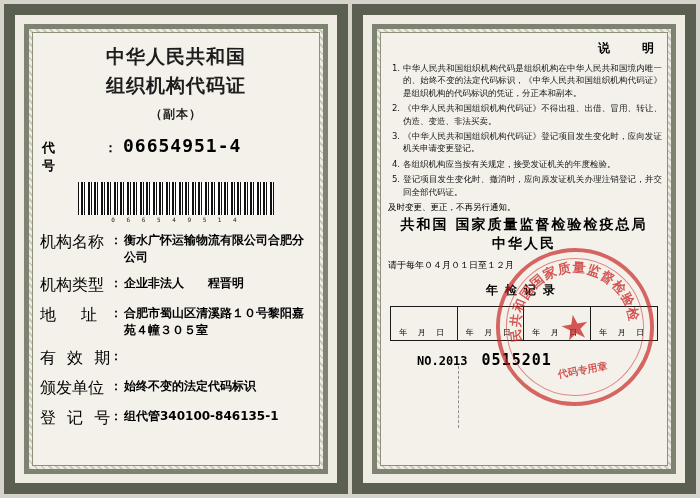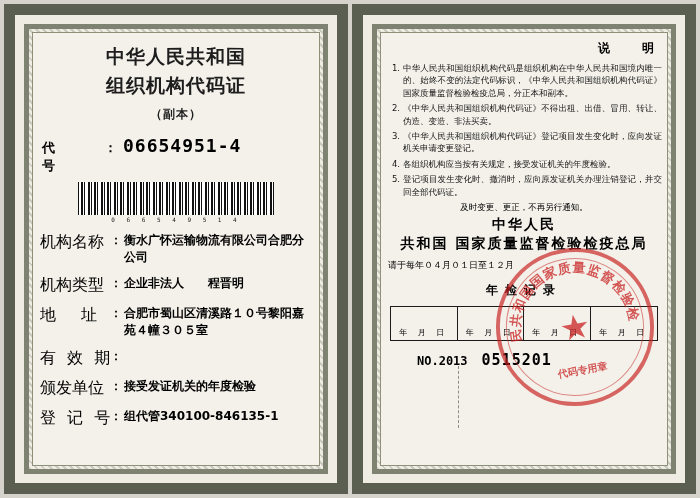--- a/index.html
+++ b/index.html
@@ -130,21 +130,21 @@
     margin-top:4px;
   }
   .notes{
     margin:5px 2px 0 4px;font-size:8.5px;line-height:12.4px;color:#151515;
   }
   .note{display:flex;margin-bottom:3px;}
   .note .num{flex:0 0 12px;text-align:right;padding-right:3px;}
   .note .txt{flex:1;text-align:justify;}
 
   .notice-line{
-    font-size:8.5px;margin:3px 4px 0 4px;line-height:12px;text-align:center;
+    font-size:8.5px;margin:3px 4px 0 4px;line-height:12px;
   }
 
   .org-lines{
     text-align:center;margin-top:2px;font-weight:bold;
   }
   .org-lines div{font-size:14px;line-height:19px;letter-spacing:2px;}
 
   .annual-line{
     font-size:9px;margin:6px 4px 0 4px;
   }
@@ -268,21 +268,21 @@
         </div>
 
         <div class="field">
           <div class="f-label sp3">有 效 期</div>
           <div class="f-colon">：</div>
         </div>
 
         <div class="field">
           <div class="f-label">颁发单位</div>
           <div class="f-colon">：</div>
-          <div class="f-value">接受发证机关的年度检验</div>
+          <div class="f-value">始终不变的法定代码标识</div>
         </div>
 
         <div class="field">
           <div class="f-label sp3">登 记 号</div>
           <div class="f-colon">：</div>
           <div class="f-value">组代管340100-846135-1</div>
         </div>
 
       </div>
     </div>
@@ -304,21 +304,21 @@
       <div class="frame-a"></div>
       <div class="frame-b"></div>
 
       <div class="content">
 
         <div class="notes-title">说　明</div>
 
         <div class="notes">
           <div class="note">
             <div class="num">1.</div>
-            <div class="txt">中华人民共和国组织机构代码是组织机构在中华人民共和国境内唯一的、始终不变的法定代码标识，《中华人民共和国组织机构代码证》国家质量监督检验检疫总局，分正本和副本。</div>
+            <div class="txt">中华人民共和国组织机构代码是组织机构在中华人民共和国境内唯一的、始终不变的法定代码标识，《中华人民共和国组织机构代码证》是组织机构的代码标识的凭证，分正本和副本。</div>
           </div>
           <div class="note">
             <div class="num">2.</div>
             <div class="txt">《中华人民共和国组织机构代码证》不得出租、出借、冒用、转让、伪造、变造、非法买卖。</div>
           </div>
           <div class="note">
             <div class="num">3.</div>
             <div class="txt">《中华人民共和国组织机构代码证》登记项目发生变化时，应向发证机关申请变更登记。</div>
           </div>
           <div class="note">
@@ -327,22 +327,22 @@
           </div>
           <div class="note">
             <div class="num">5.</div>
             <div class="txt">登记项目发生变化时、撤消时，应向原发证机关办理注销登记，并交回全部代码证。</div>
           </div>
         </div>
 
         <div class="notice-line">及时变更、更正，不再另行通知。</div>
 
         <div class="org-lines">
+          <div>共和国  国家质量监督检验检疫总局</div>
           <div>中华人民</div>
-          <div>共和国  国家质量监督检验检疫总局</div>
         </div>
 
         <div class="annual-line">请于每年０４月０１日至１２月</div>
 
         <div class="record-title">年检记录</div>
 
         <div class="grid">
           <div class="cell">
             <div class="ymd">年 月 日</div>
           </div>

